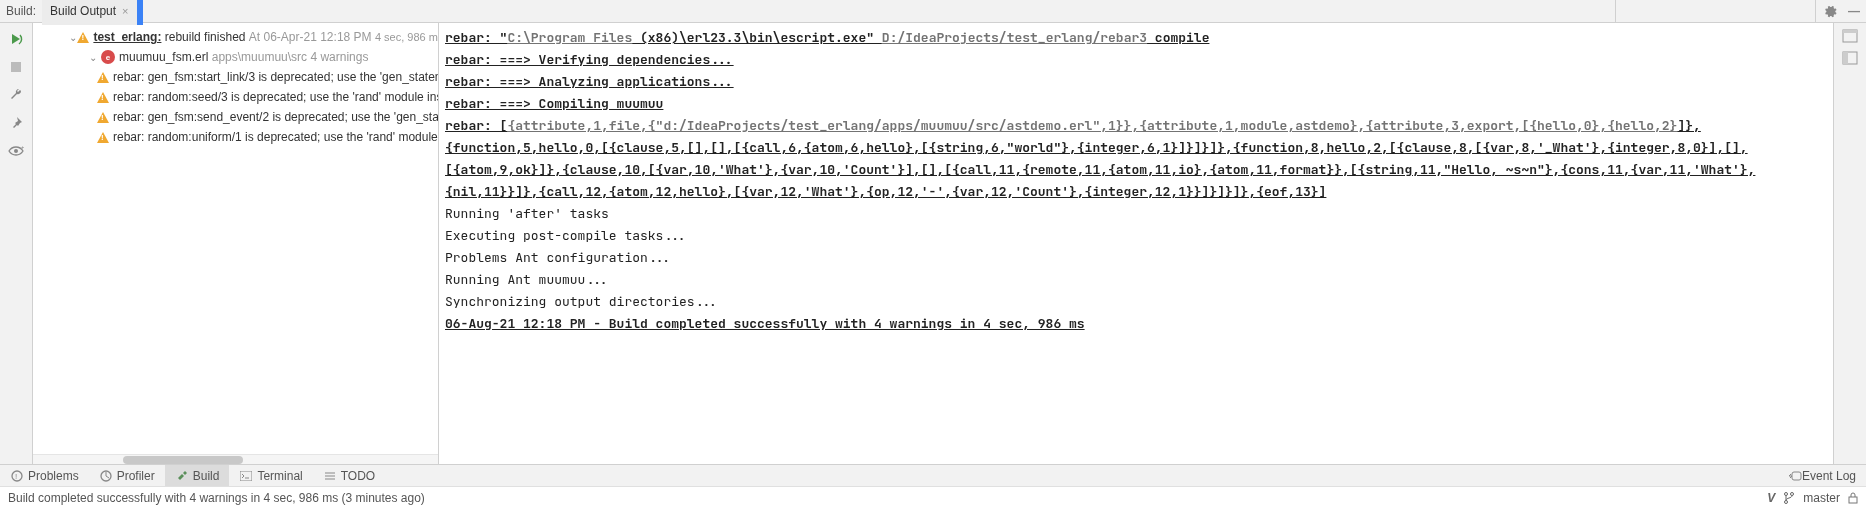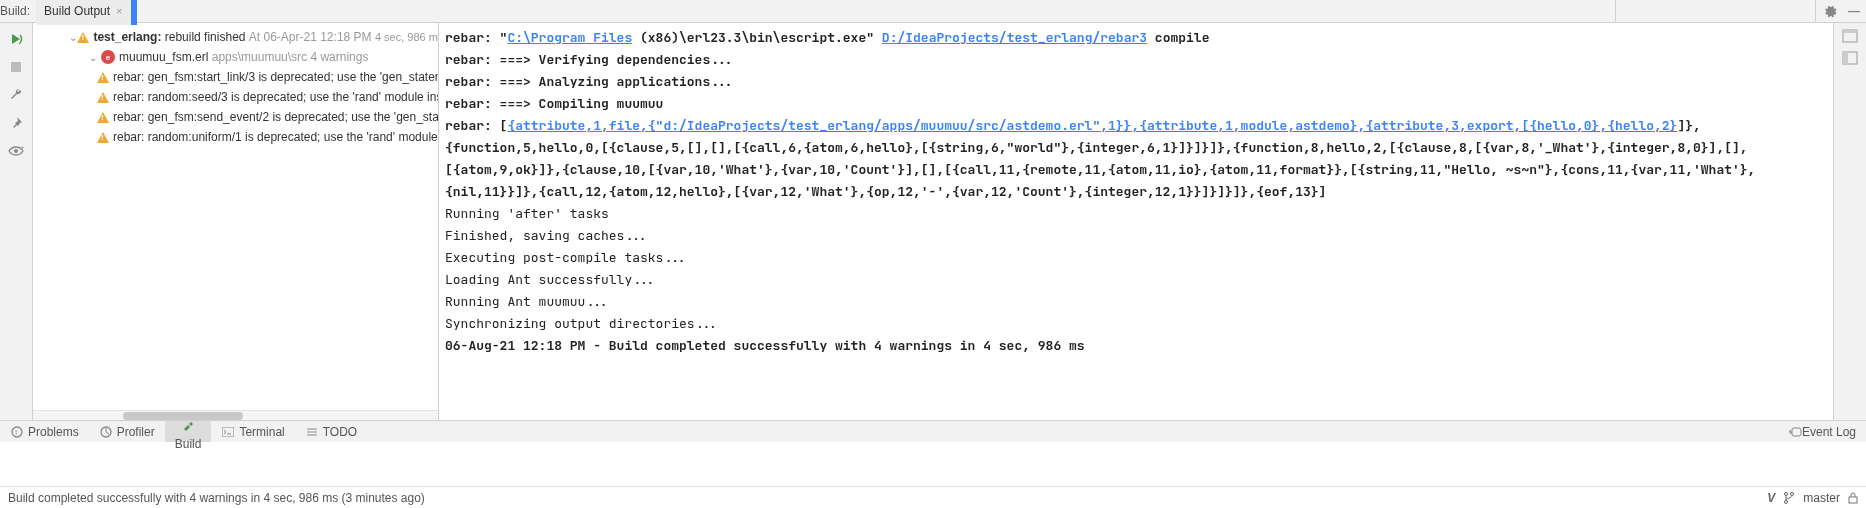--- a/index.html
+++ b/index.html
@@ -1,21 +1,21 @@
 <!DOCTYPE html>
 <html><head>
 <meta charset="utf-8">
 <style>
 * { margin: 0; padding: 0; box-sizing: border-box; }
 body { font-family: "Segoe UI", Arial, sans-serif; font-size: 12px; color: #333; background: #fff; overflow: hidden; }
 
 .main-container { display: flex; flex-direction: column; height: 508px; width: 1866px; }
 
 
-.header-bar { display: flex; align-items: center; height: 23px; background: #f2f2f2; border-bottom: 1px solid #d0d0d0; }
+.header-bar { display: flex; align-items: center; height: 23px; background: #f2f2f2; border-bottom: 1px solid #d0d0d0; padding-left: 6px; }
 .header-label { color: #555; padding-right: 6px; }
 .header-tab { display: flex; align-items: center; height: 29px; padding: 0 8px; background: #ececec; border-right: 6px solid #3b82f6; border-top: 2px solid #4a86c7; position: relative; top: -1px; }
 .header-tab .close-x { margin-left: 6px; color: #999; font-size: 11px; }
 .header-spacer { flex: 1; border-right: 1px solid #d0d0d0; height: 100%; }
 .header-right { display: flex; align-items: center; padding: 0 6px; gap: 10px; }
 
 
 .content-area { flex: 1; display: flex; min-height: 0; }
 
 
@@ -27,44 +27,44 @@
 .tree-content { padding: 4px 0; }
 .tree-row { display: flex; align-items: center; height: 20px; white-space: nowrap; padding-left: 4px; }
 .tree-row.level-1 { padding-left: 36px; }
 .tree-row.level-2 { padding-left: 56px; }
 .tree-row.level-3 { padding-left: 64px; }
 .tree-arrow { width: 12px; color: #888; font-size: 10px; display: inline-block; }
 .warn-icon { width: 14px; height: 14px; display: inline-flex; align-items: center; justify-content: center; margin-right: 4px; }
 .warn-triangle { width: 0; height: 0; border-left: 6px solid transparent; border-right: 6px solid transparent; border-bottom: 11px solid #f0a830; position: relative; }
 .warn-triangle::after { content: "!"; position: absolute; left: -2px; top: 1px; font-size: 8px; color: #fff; font-weight: bold; }
 .erl-icon { width: 14px; height: 14px; border-radius: 50%; background: #d84b4b; color: #fff; font-size: 8px; display: inline-flex; align-items: center; justify-content: center; margin-right: 4px; font-weight: bold; }
-.bold { font-weight: bold; }
+.bold { font-weight: bold; text-decoration: underline; }
 .grey { color: #999; }
 .tree-scrollbar { position: absolute; bottom: 0; left: 0; right: 0; height: 10px; background: #f5f5f5; border-top: 1px solid #e5e5e5; }
 .tree-scrollbar-thumb { height: 8px; width: 120px; background: #c8c8c8; border-radius: 4px; margin: 1px 0 0 90px; }
 
 
 .console-panel { flex: 1; overflow: hidden; font-family: "JetBrains Mono", Consolas, monospace; font-size: 13px; line-height: 22px; padding: 4px 6px; color: #222; position: relative; }
 .console-line { white-space: pre-wrap; word-break: break-word; }
 .console-panel .bold { font-weight: bold; }
-.console-panel a, .console-panel .link { color: #3b82f6; text-decoration: underline; }
+.console-panel a, .console-panel .link { color: #737373; text-decoration: underline; }
 
 
 .right-gutter { width: 33px; background: #f2f2f2; border-left: 1px solid #d0d0d0; display: flex; flex-direction: column; align-items: center; padding-top: 6px; gap: 8px; }
 
 
 .bottom-toolbar { display: flex; align-items: center; height: 22px; background: #f2f2f2; border-top: 1px solid #d0d0d0; }
 .bt-item { display: flex; align-items: center; gap: 4px; padding: 0 10px; height: 100%; color: #555; cursor: pointer; border-right: 0px solid transparent; }
-.bt-item.active { background: #dcdcdc; flex-direction: column; }
+.bt-item.active { background: #dcdcdc; }
 .bt-icon { width: 14px; height: 14px; display: inline-flex; align-items: center; justify-content: center; }
 .bottom-spacer { flex: 1; }
 .bt-right { display: flex; align-items: center; padding: 0 10px; color: #555; cursor: pointer; }
 
 
-.status-bar { display: flex; align-items: center; height: 22px; background: #fff; border-top: 1px solid #e0e0e0; padding: 0 8px; color: #555; margin-top: 44px; }
+.status-bar { display: flex; align-items: center; height: 22px; background: #fff; border-top: 1px solid #e0e0e0; padding: 0 8px; color: #555; }
 .status-spacer { flex: 1; }
 .status-right { display: flex; align-items: center; gap: 8px; color: #555; }
 
 
 svg { display: block; }
 </style>
 </head>
 <body>
 
 <div class="main-container">
@@ -169,23 +169,22 @@
       </div>
     </div>
 
     <div class="console-panel">
       <div class="console-line bold"><span>rebar: "</span><a>C:\Program Files</a><span> (x86)\erl23.3\bin\escript.exe" </span><a>D:/IdeaProjects/test_erlang/rebar3</a><span> compile</span></div>
       <div class="console-line bold">rebar: ===&gt; Verifying dependencies...</div>
       <div class="console-line bold">rebar: ===&gt; Analyzing applications...</div>
       <div class="console-line bold">rebar: ===&gt; Compiling muumuu</div>
       <div class="console-line bold"><span>rebar: [</span><span class="link">{attribute,1,file,{"d:/IdeaProjects/test_erlang/apps/muumuu/src/astdemo.erl",1}},{attribute,1,module,astdemo},{attribute,3,export,[{hello,0},{hello,2}</span><span>]},{function,5,hello,0,[{clause,5,[],[],[{call,6,{atom,6,hello},[{string,6,"world"},{integer,6,1}]}]}]},{function,8,hello,2,[{clause,8,[{var,8,'_What'},{integer,8,0}],[],[{atom,9,ok}]},{clause,10,[{var,10,'What'},{var,10,'Count'}],[],[{call,11,{remote,11,{atom,11,io},{atom,11,format}},[{string,11,"Hello, ~s~n"},{cons,11,{var,11,'What'},{nil,11}}]},{call,12,{atom,12,hello},[{var,12,'What'},{op,12,'-',{var,12,'Count'},{integer,12,1}}]}]}]},{eof,13}]</span></div>
       <div class="console-line">Running 'after' tasks</div>
-      <div class="console-line">Finished, saving caches...</div>
       <div class="console-line">Executing post-compile tasks...</div>
-      <div class="console-line">Loading Ant successfully...</div>
+      <div class="console-line">Problems Ant configuration...</div>
       <div class="console-line">Running Ant muumuu...</div>
       <div class="console-line">Synchronizing output directories...</div>
       <div class="console-line bold">06-Aug-21 12:18 PM - Build completed successfully with 4 warnings in 4 sec, 986 ms</div>
     </div>
 
     <div class="right-gutter">
       <span>
           <svg width="16" height="14" viewBox="0 0 16 14">
             <rect x="1" y="1" width="14" height="12" fill="none" stroke="#999"></rect>
             <rect x="1" y="1" width="14" height="3" fill="#ccc"></rect>

